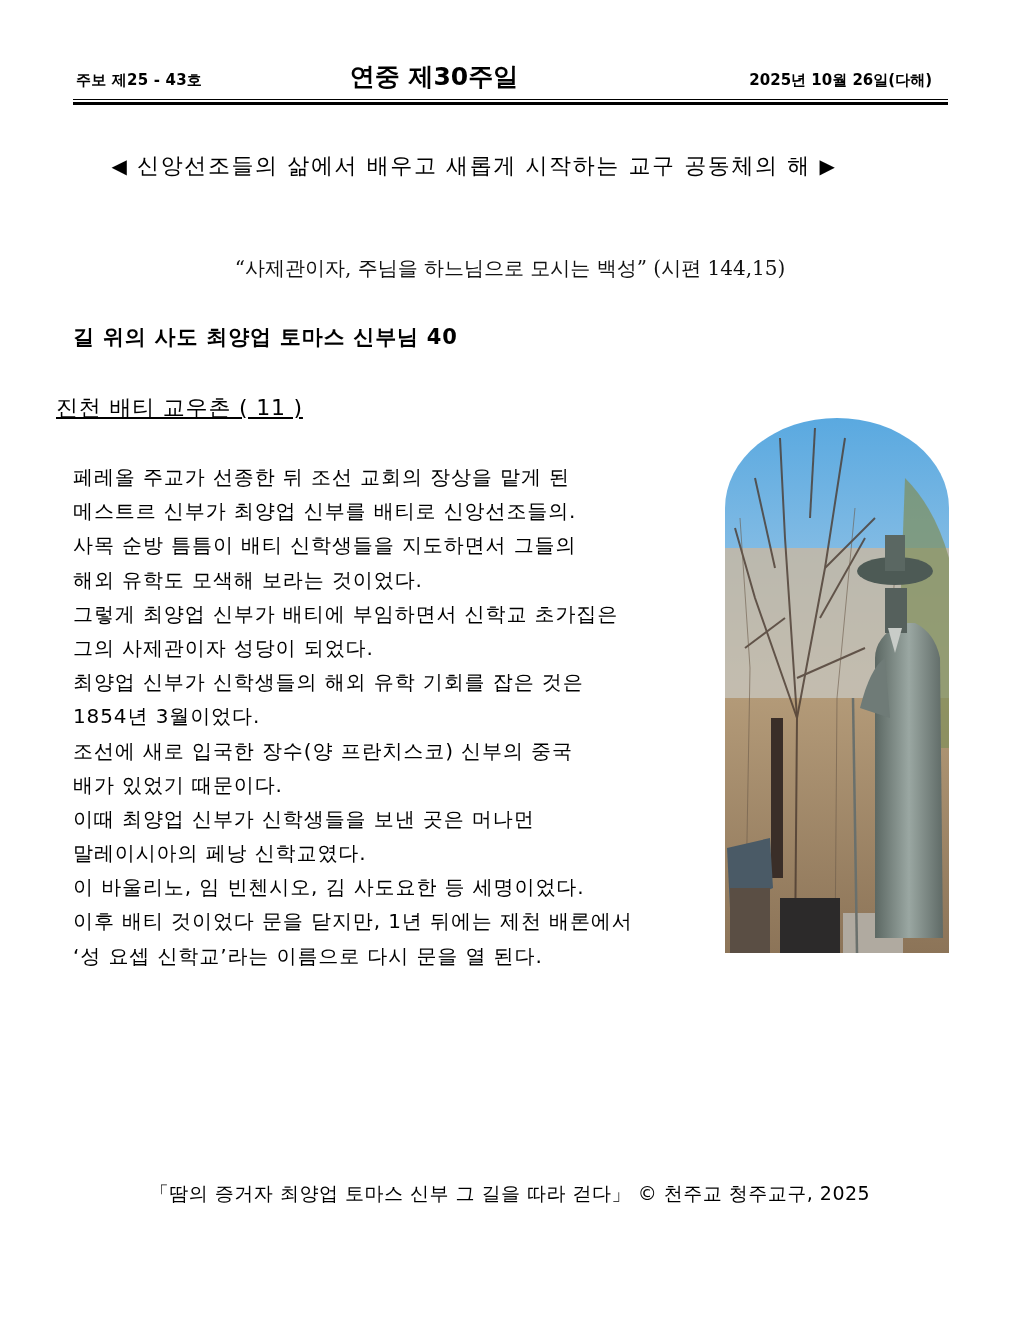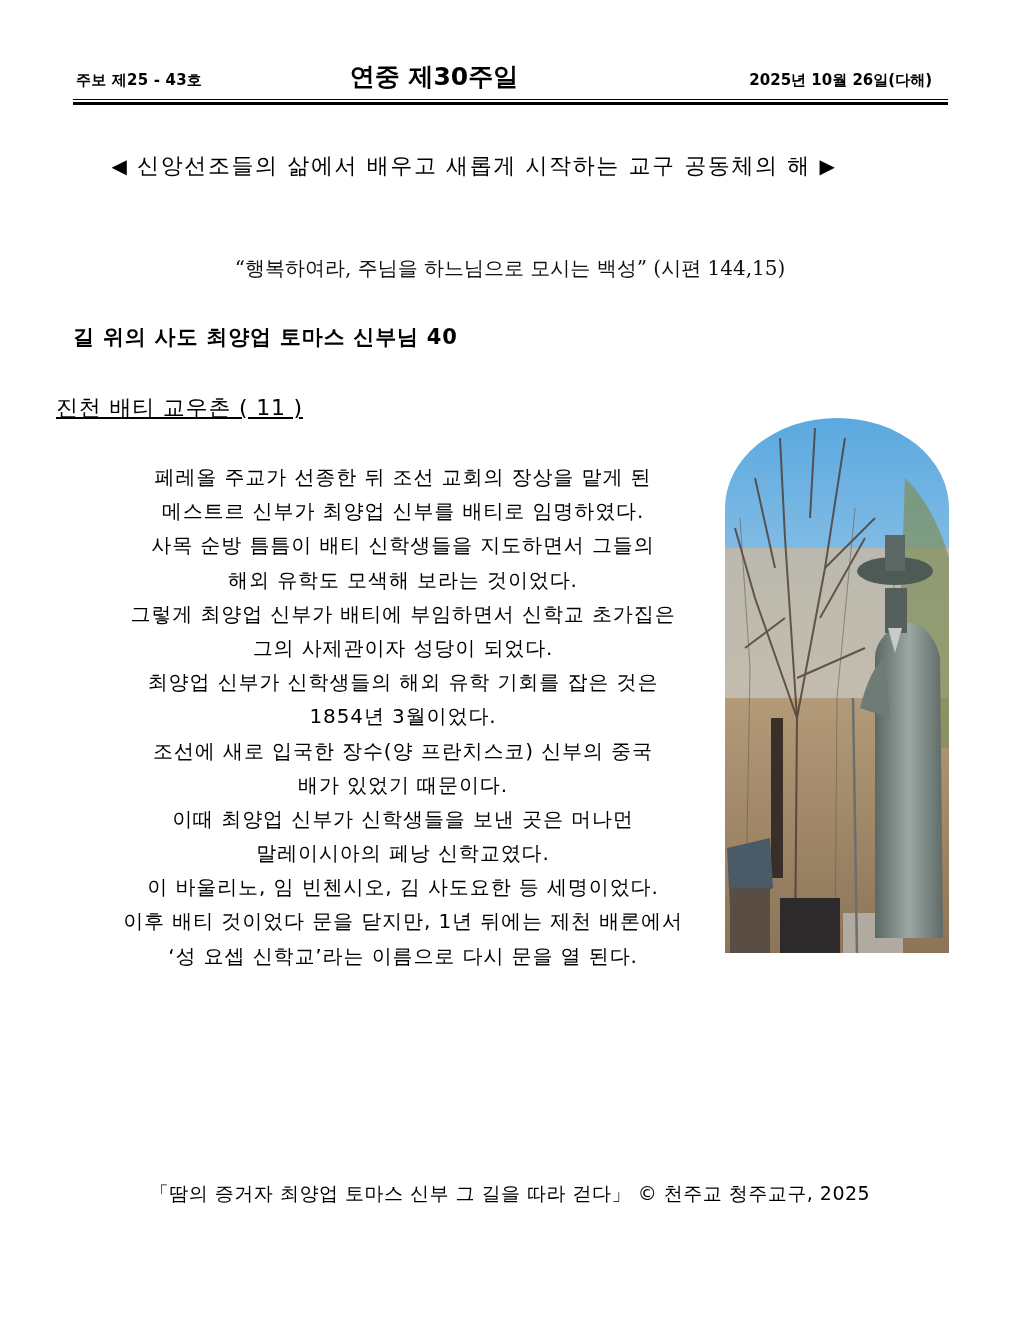--- a/index.html
+++ b/index.html
@@ -14,21 +14,21 @@
 
   .banner { position: absolute; left: 0; width: 948px; top: 151px; text-align: center; font-family: "DejaVu Sans", sans-serif; font-size: 22px; letter-spacing: 1.6px; white-space: nowrap; }
   .banner .arrow { font-size: 20px; }
 
   .quote { position: absolute; left: 0; width: 1020px; top: 255px; text-align: center; font-family: "DejaVu Serif", serif; font-size: 20px; white-space: nowrap; color: #111; }
 
   .title { position: absolute; left: 73px; top: 323px; font-family: "DejaVu Sans", sans-serif; font-size: 21px; font-weight: bold; letter-spacing: 0.8px; }
   .subtitle { position: absolute; left: 56px; top: 393px; font-family: "DejaVu Sans", sans-serif; font-size: 22px; letter-spacing: 0.8px; text-decoration: underline; }
 
   .body { position: absolute; left: 73px; top: 460px; width: 660px; font-family: "DejaVu Sans", sans-serif; font-size: 20px; }
-  .body .line { height: 34.2px; line-height: 34px; white-space: nowrap; letter-spacing: 0.9px; text-align: center; }
+  .body .line { height: 34.2px; line-height: 34px; white-space: nowrap; letter-spacing: 0.9px; }
 
   .photo { position: absolute; left: 725px; top: 418px; width: 224px; height: 535px; border-radius: 112px 112px 0 0 / 90px 90px 0 0; overflow: hidden; }
   .photo svg { display: block; }
 
   .footer { position: absolute; left: 0; width: 1020px; top: 1162px; text-align: center; font-family: "DejaVu Sans", sans-serif; font-size: 19px; white-space: nowrap; letter-spacing: 0.5px; margin-top: 19px; }
 </style>
 </head>
 <body>
 
 <div class="page">
@@ -39,30 +39,30 @@
   <div class="rule-thin"></div>
   <div class="rule-thick"></div>
 
   <div class="banner">
     <span class="arrow">◀</span>
     <span>신앙선조들의 삶에서 배우고 새롭게 시작하는 교구 공동체의 해</span>
     <span class="arrow">▶</span>
   </div>
 
   <div class="quote">
-    <span>“행복하여라, 주님을 하느님으로 모시는 백성”</span>
+    <span>“사제관이자, 주님을 하느님으로 모시는 백성”</span>
     <span>(시편 144,15)</span>
   </div>
 
   <div class="title">길 위의 사도 최양업 토마스 신부님 40</div>
   <div class="subtitle">진천 배티 교우촌 ( 11 )</div>
 
   <div class="body">
     <div class="line">페레올 주교가 선종한 뒤 조선 교회의 장상을 맡게 된</div>
-    <div class="line">메스트르 신부가 최양업 신부를 배티로 임명하였다.</div>
+    <div class="line">메스트르 신부가 최양업 신부를 배티로 신앙선조들의.</div>
     <div class="line">사목 순방 틈틈이 배티 신학생들을 지도하면서 그들의</div>
     <div class="line">해외 유학도 모색해 보라는 것이었다.</div>
     <div class="line">그렇게 최양업 신부가 배티에 부임하면서 신학교 초가집은</div>
     <div class="line">그의 사제관이자 성당이 되었다.</div>
     <div class="line">최양업 신부가 신학생들의 해외 유학 기회를 잡은 것은</div>
     <div class="line">1854년 3월이었다.</div>
     <div class="line">조선에 새로 입국한 장수(양 프란치스코) 신부의 중국</div>
     <div class="line">배가 있었기 때문이다.</div>
     <div class="line">이때 최양업 신부가 신학생들을 보낸 곳은 머나먼</div>
     <div class="line">말레이시아의 페낭 신학교였다.</div>

